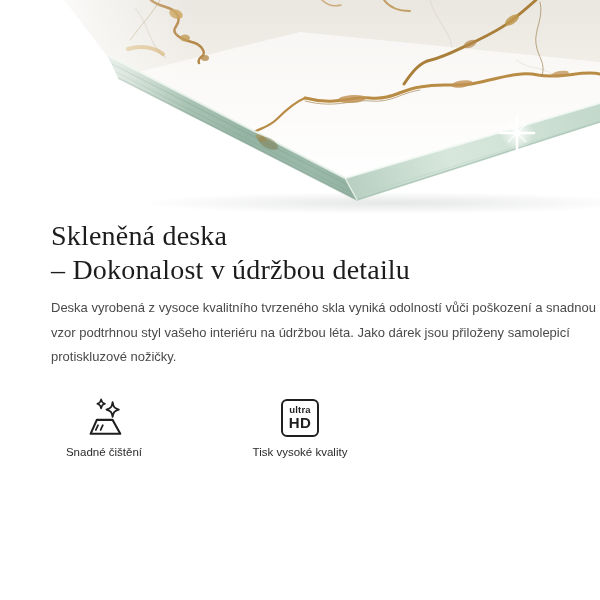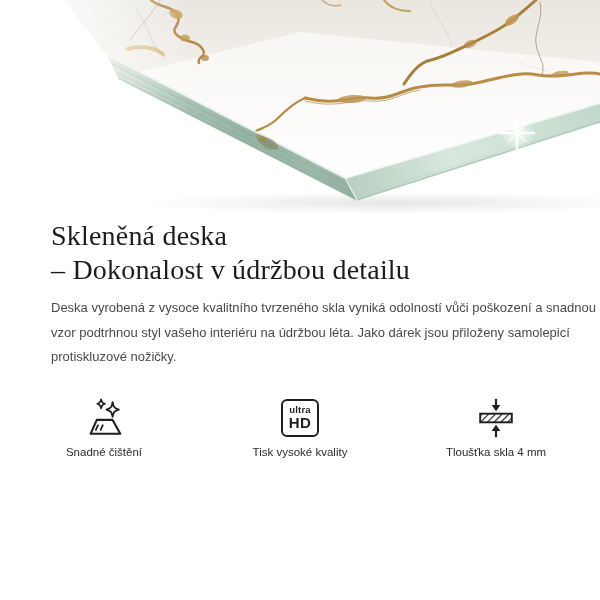--- a/index.html
+++ b/index.html
@@ -176,32 +176,14 @@
         <div class="uhd-top">ultra</div>
         <div class="uhd-bottom">HD</div>
       </div>
     </div>
     <div class="flabel">Tisk vysoké kvality</div>
   </div>
 
 
 
 
-  <div class="feature">
-    <div class="icon-box">
-      <svg width="46" height="46" viewBox="0 0 48 48">
-        <defs>
-          <pattern id="hatch6" width="5" height="5" patternUnits="userSpaceOnUse" patternTransform="rotate(45)">
-            <rect width="5" height="5" fill="#ffffff"></rect>
-            <line x1="0" y1="0" x2="0" y2="5" stroke="#1f1f1f" stroke-width="2.4"></line>
-          </pattern>
-        </defs>
-        <rect x="7.5" y="19.5" width="33" height="9" fill="url(#hatch6)" stroke="#1f1f1f" stroke-width="2"></rect>
-        <path d="M24,4 L24,11" stroke="#1f1f1f" stroke-width="2.2"></path>
-        <polygon points="19.5,10.5 28.5,10.5 24,17" fill="#1f1f1f"></polygon>
-        <path d="M24,44 L24,37" stroke="#1f1f1f" stroke-width="2.2"></path>
-        <polygon points="19.5,37.5 28.5,37.5 24,31" fill="#1f1f1f"></polygon>
-      </svg>
-    </div>
-    <div class="flabel">Tloušťka skla 4 mm</div>
-  </div>
 
 </div>
 
 </body></html>

